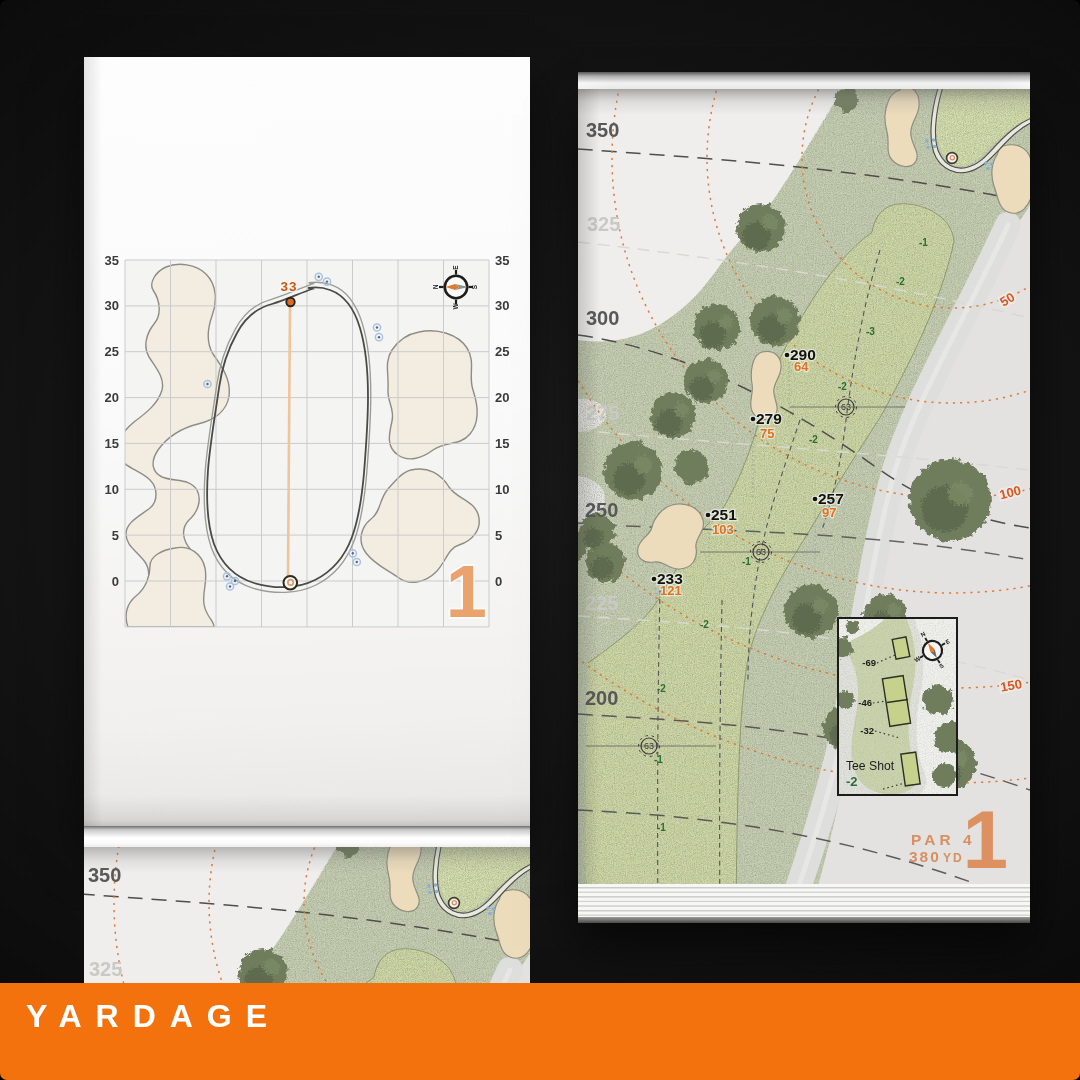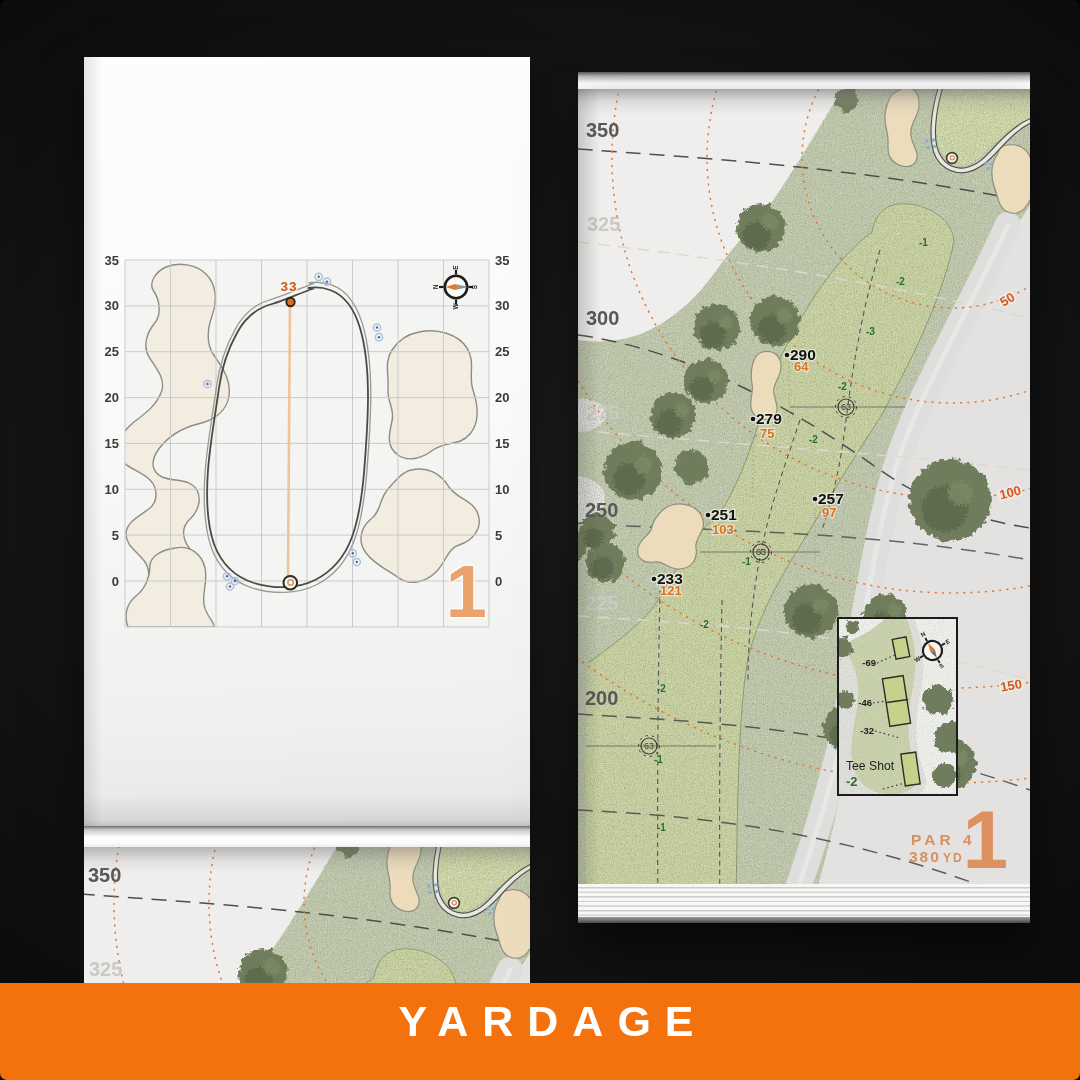--- a/index.html
+++ b/index.html
@@ -534,16 +534,16 @@
     <text x="1008" y="868" font-size="82" font-weight="bold" fill="#dd9161" text-anchor="end">1</text>
   </svg>
 
   <div class="abs" style="left:578px;top:884px;width:452px;height:36px;
     background:repeating-linear-gradient(180deg,#f7f7f6 0px,#f7f7f6 2.6px,#c9c9c7 3.4px,#e4e4e2 4.6px);"></div>
   <div class="abs" style="left:578px;top:917px;width:452px;height:6px;
     background:linear-gradient(180deg,#9b9b99,#4a4a48);"></div>
 
   <div class="abs" style="left:0;top:983px;width:1080px;height:97px;background:#f4720e;"></div>
 
-  <div class="abs" style="left:0;top:1000px;width:1080px;text-align:center;color:#fff;
-    font-size:43px;font-weight:bold;letter-spacing:14px;text-indent:26px;line-height:1;">YARDAGE</div>
+  <div class="abs" style="left:0;top:1000px;width:1080px;color:#fff;
+    font-size:32px;font-weight:bold;letter-spacing:14px;text-indent:26px;line-height:1;">YARDAGE</div>
 
 </div>
 
 </body></html>

